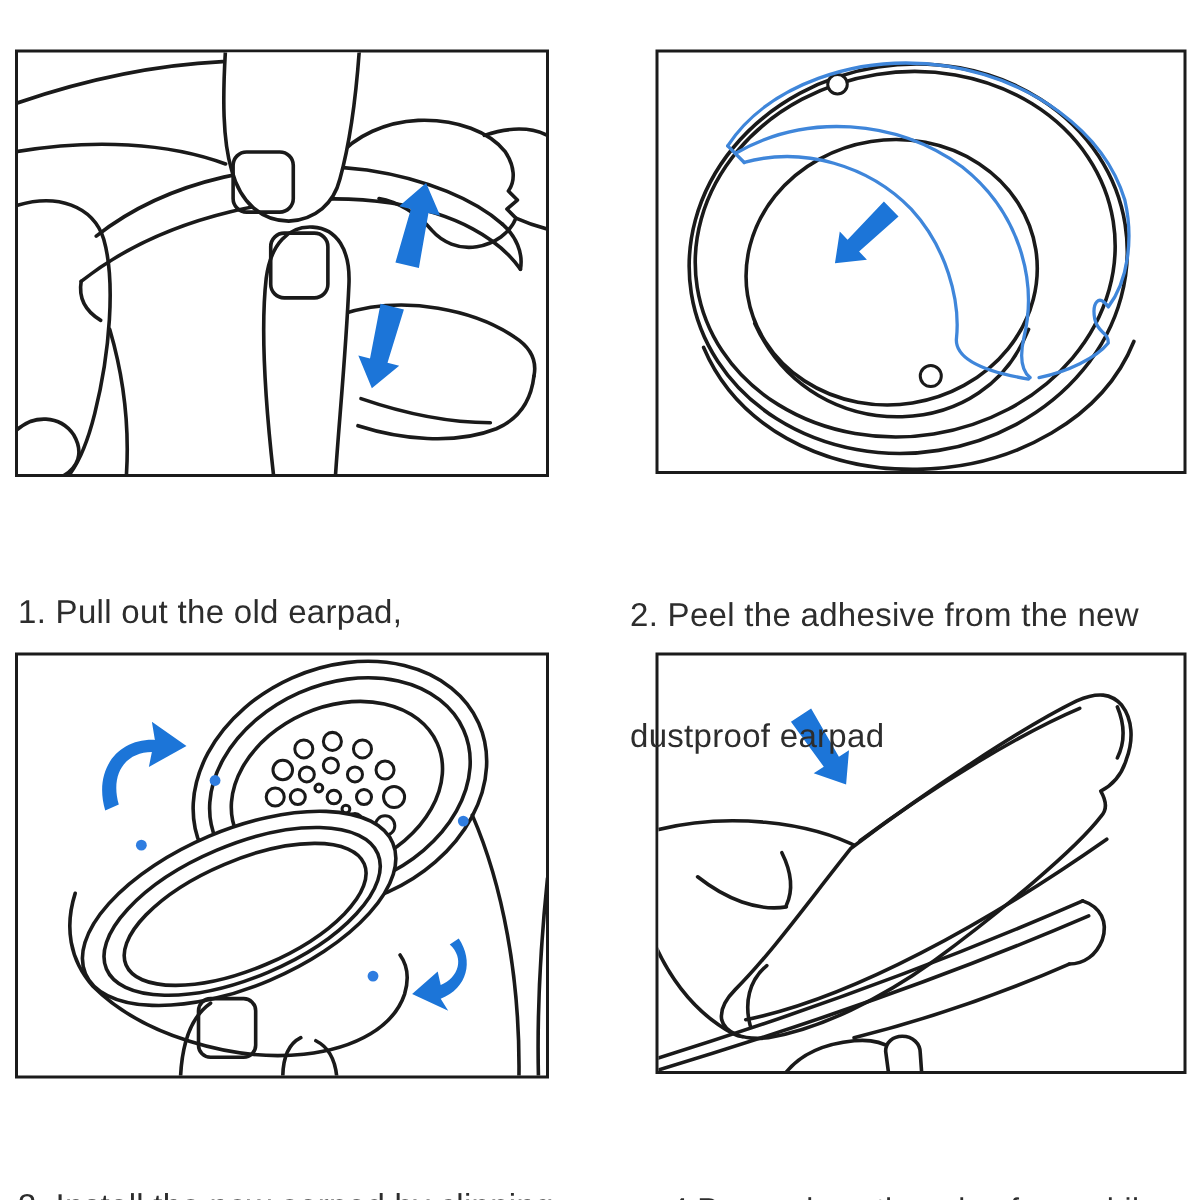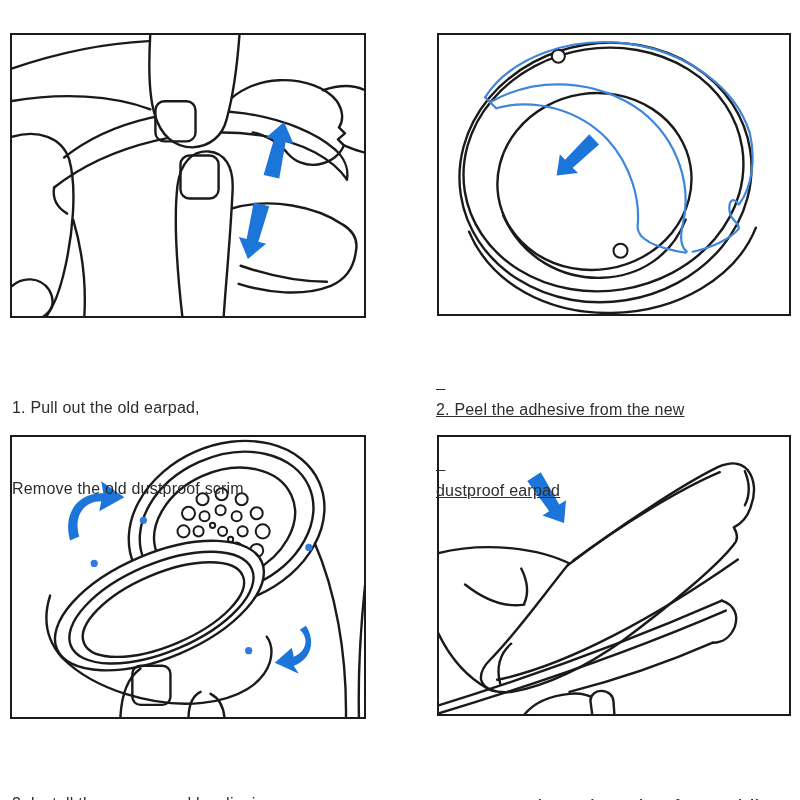--- a/index.html
+++ b/index.html
@@ -10,25 +10,25 @@
   .panel{
     position:absolute;border:2.5px solid #1b1b1b;background:#ffffff;
     box-sizing:border-box;
   }
   #panel-1{left:10px;top:33px;width:356px;height:285px;}
   #panel-2{left:437px;top:33px;width:354px;height:283px;}
   #panel-3{left:10px;top:435px;width:356px;height:284px;}
   #panel-4{left:437px;top:435px;width:354px;height:281px;}
   .panel svg{display:block;width:100%;height:100%;}
   .caption{
-    position:absolute;color:#2d2d2d;font-size:16px;line-height:27px;
+    position:absolute;color:#2d2d2d;font-size:22px;line-height:27px;
     letter-spacing:0.2px;white-space:pre;
   }
   #caption-1{left:12px;top:340px;}
-  #caption-2{left:436px;top:342px;text-decoration:underline;}
+  #caption-2{left:420px;top:342px;}
   #caption-3{left:12px;top:736px;}
   #caption-4{left:447px;top:739px;font-size:21px;}
   
   .ln{fill:none;stroke:#1a1a1a;stroke-width:2.4;stroke-linecap:round;stroke-linejoin:round;}
   .lnf{fill:#ffffff;stroke:#1a1a1a;stroke-width:2.4;stroke-linecap:round;stroke-linejoin:round;}
   .film{fill:none;stroke:#3f86da;stroke-width:2.2;stroke-linecap:round;stroke-linejoin:round;}
   .arw{fill:#1c75d8;stroke:none;}
   .hole{fill:#ffffff;stroke:#1a1a1a;stroke-width:2;}
   .post{fill:#2f7de0;stroke:none;}
 </style>
@@ -190,21 +190,20 @@
       <path class="lnf" d="M153,278 L151,263 C151,257 156,253 162,253 C169,253 174,258 174,264 L175,278"></path>
     </g>
     <g>
       <path class="arw" transform="translate(110,63) rotate(147)" d="M0,-27 L14,-9 L6,-9 L8,28 L-8,28 L-6,-9 L-14,-9 Z"></path>
     </g>
   </svg>
 </div>
 
 <div class="caption" id="caption-1">
   <div>1. Pull out the old earpad,</div>
-  <div>Remove the old dustproof scrim</div>
 </div>
 <div class="caption" id="caption-2">
   <div>2. Peel the adhesive from the new</div>
   <div>dustproof earpad</div>
 </div>
 <div class="caption" id="caption-3">
   <div>3. Install the new earpad by clipping</div>
   
 </div>
 <div class="caption" id="caption-4">

